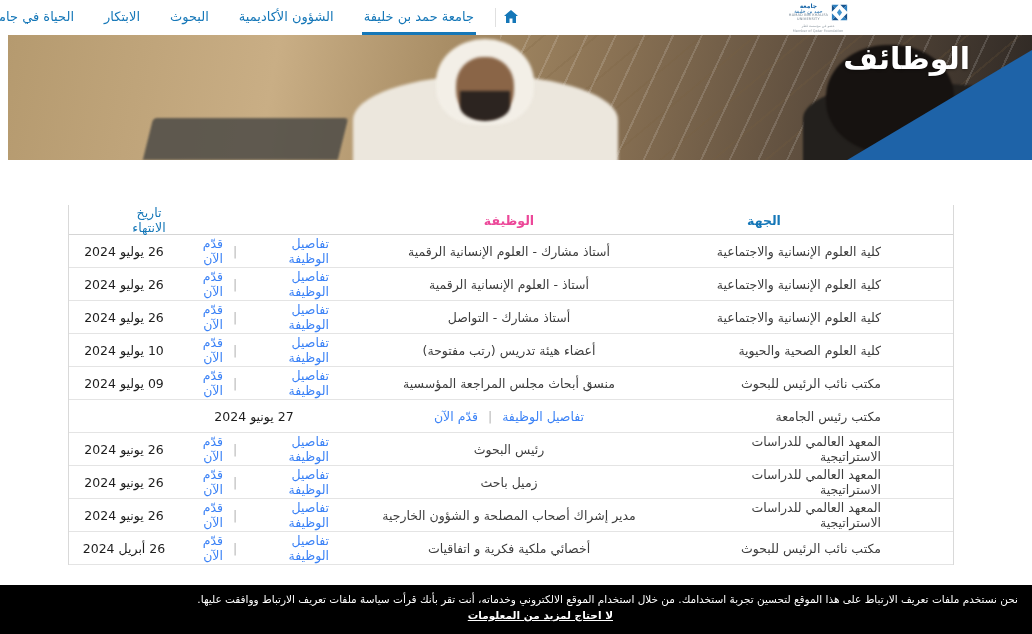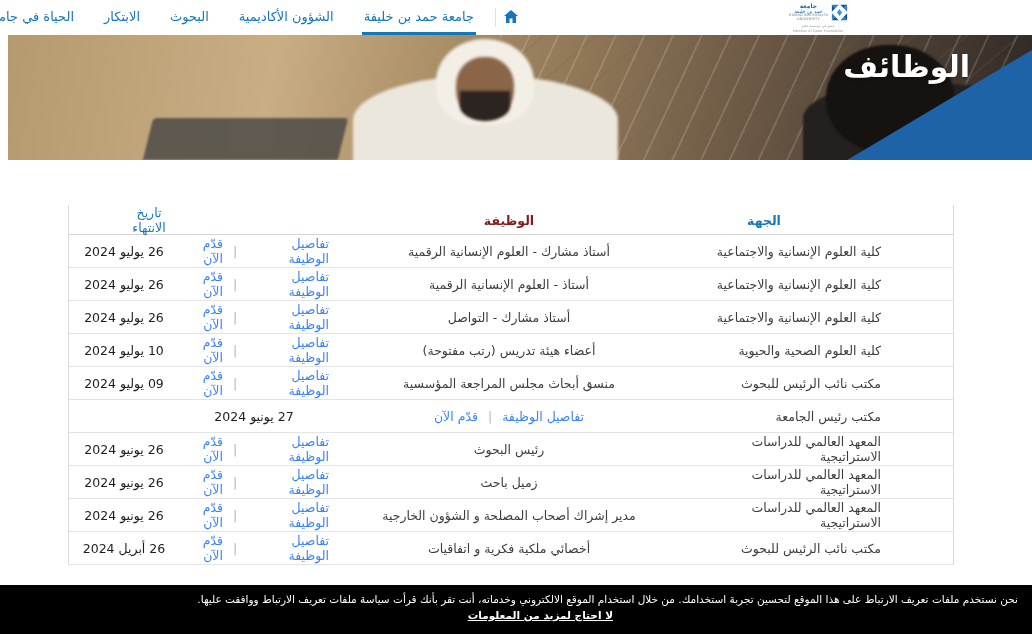--- a/index.html
+++ b/index.html
@@ -55,39 +55,39 @@
     background:#8a6547; border-radius:46%; filter:blur(1.5px); }
   .hero-beard { position:absolute; left:452px; top:56px; width:50px; height:30px;
     background:#2c2420; border-radius:0 0 50% 50%; filter:blur(1.5px); }
   .hero-man-right { position:absolute; left:795px; bottom:-10px; width:235px; height:86px;
     background:#23201d; border-radius:40% 40% 0 0; filter:blur(1px); }
   .hero-hair-right { position:absolute; left:818px; top:10px; width:128px; height:108px;
     background:#161210; border-radius:48%; filter:blur(1px); }
   .hero-blue { position:absolute; right:0; bottom:0; width:210px; height:125px;
     background:#1e63a8; clip-path:polygon(100% 12%, 100% 100%, 12% 100%); }
   .hero-title {
-    position:absolute; top:14px; right:62px; color:#ffffff;
+    position:absolute; top:6px; right:62px; color:#ffffff;
     font-size:30px; font-weight:bold; text-shadow:0 1px 3px rgba(0,0,0,.35);
   }
 
   
   .jobs-table {
     width:886px; margin:45px 78px 0 auto; margin-left:auto;
     border-left:1px solid #d9d9d9; border-right:1px solid #d9d9d9;
     font-size:12.5px;
   }
   .trow {
     display:grid; grid-template-columns:264px 1fr 150px 110px;
     align-items:center; height:33px; border-bottom:1px solid #e4e4e4;
   }
   .trow.head { height:30px; border-bottom:1px solid #d5d5d5; }
   .cell-entity { padding-inline-start:72px; color:#3d3d3d; }
   .head .cell-entity { padding-inline-start:114px; color:#1577b8; font-weight:bold;text-align:center; }
   .cell-position { text-align:center; color:#3d3d3d; }
-  .head .cell-position { color:#7f1d1d; font-weight:bold; }
+  .head .cell-position { color:#ec4899; font-weight:bold; }
   .cell-links { display:flex; justify-content:center; align-items:center; gap:10px; }
   .job-link { color:#3b82f6; cursor:pointer; }
   .link-sep { color:#b5b5b5; }
   .cell-date { text-align:center; font-weight:normal; color:#1d1d1d; }
   .head .cell-date { padding-inline-end:50px; color:#1577b8; }
 
   
   .cookie-wrap { margin-top:20px; }
   .cookie {
     height:56px; background:#000000; color:#fff; padding:7px 14px 0 14px;

